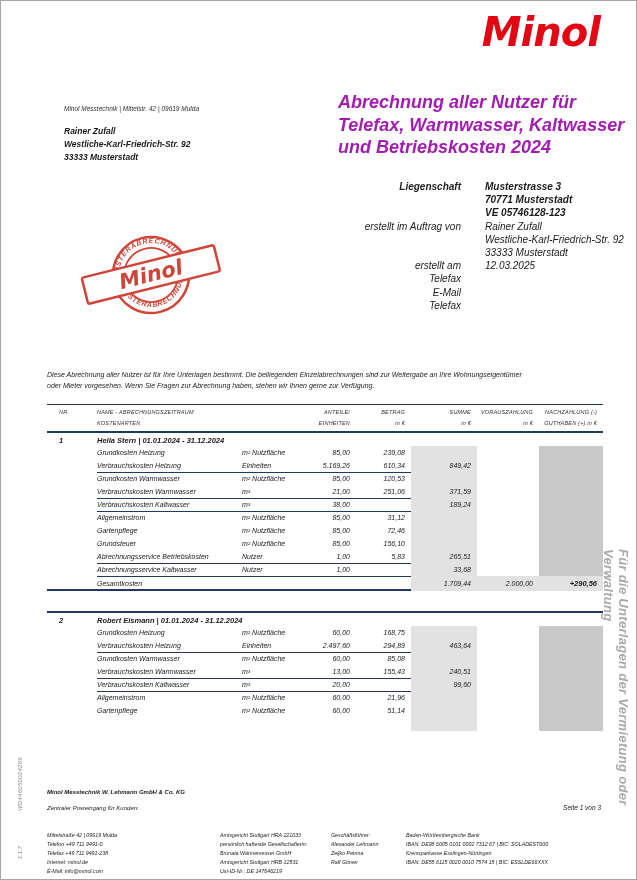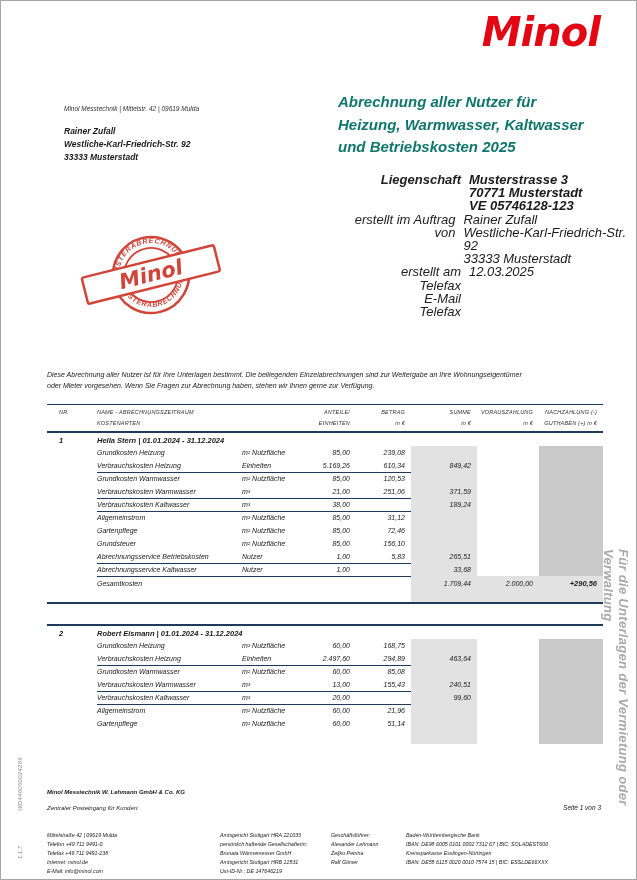--- a/index.html
+++ b/index.html
@@ -10,46 +10,46 @@
   body{background:#fff;font-family:"Liberation Sans",sans-serif;color:#1a1a1a;}
   .page{position:relative;width:637px;height:880px;background:#fff;border:1px solid #a6a6a6;overflow:hidden;font-style:italic;}
 
   .logo{position:absolute;top:8px;right:36px;font-size:40px;font-weight:800;letter-spacing:-1px;color:var(--red);font-family:"DejaVu Sans",sans-serif;}
 
   .sender{position:absolute;left:63px;top:104px;font-size:6.5px;color:#333;}
   .recipient{position:absolute;left:63px;top:124px;font-size:8.5px;font-weight:bold;line-height:13px;}
 
   .stamp{position:absolute;left:72px;top:218px;opacity:.95;}
 
-  .title{position:absolute;left:337px;top:90px;font-size:15px;font-weight:bold;line-height:22.5px;color:#0f766e;}
-
-  .info{position:absolute;left:337px;top:172px;font-size:13px;line-height:13.2px;}
+  .title{position:absolute;left:337px;top:90px;font-size:18px;font-weight:bold;line-height:22.5px;color:#a21caf;}
+
+  .info{position:absolute;left:337px;top:179px;font-size:10px;line-height:13.2px;}
   .info-row{display:flex;}
   .info-label{width:123px;text-align:right;color:#222;}
-  .info-values{margin-left:8px;}
+  .info-values{margin-left:24px;}
   .b{font-weight:bold;}
 
   .intro{position:absolute;left:46px;top:368px;width:556px;font-size:7px;line-height:11px;color:#222;}
 
   .tablewrap{position:absolute;left:46px;top:403px;width:556px;}
   .hrow,.row{display:grid;grid-template-columns:50px 145px 77px 37px 55px 66px 62px 64px;}
   .thead{border-top:1px solid var(--navy);padding:2px 0 2px;}
   .hc{font-size:5.5px;line-height:11px;color:#333;letter-spacing:.2px;}
   .span-ant{grid-column:3/5;}
   .r{text-align:right;padding-right:6px;}
   .c-nr{padding-left:12px;}
   .row{height:13px;line-height:13px;font-size:7px;}
   .row.group{height:15px;line-height:15px;font-weight:bold;font-size:7.5px;border-top:2px solid var(--navy);}
   .row.group .c-title{grid-column:2/9;}
   .row.data .c-sum{background:var(--bandL);}
   .row.data .c-nach,.row.filler .c-nach{background:var(--bandD);}
   .row.filler .c-sum{background:var(--bandL);}
   .row.filler{height:14px;}
   .row.sep .c-name,.row.sep .c-unit,.row.sep .c-ant,.row.sep .c-bet,.row.sep .c-sum{border-bottom:1px solid var(--navy);}
-  .row.total{height:28px;line-height:15px;border-bottom:2px solid var(--navy);}
+  .row.total{height:15px;line-height:15px;border-bottom:2px solid var(--navy);}
   .row.total .c-sum,.row.total .c-vor,.row.total .c-nach{background:var(--bandL);}
   .row.total .c-nach{font-weight:bold;font-size:7.5px;}
   .block + .block{margin-top:20px;}
 
   .footer-company{position:absolute;left:46px;top:788px;font-size:6px;font-weight:bold;}
   .footer-customer{position:absolute;left:46px;top:804px;font-size:6px;}
   .footer-page{position:absolute;right:35px;top:803px;font-size:6.5px;}
   .fcols{position:absolute;left:46px;top:830px;width:556px;display:flex;font-size:5.3px;line-height:9px;color:#222;}
   .fcol0{width:173px;}.fcol1{width:111px;}.fcol2{width:75px;}.fcol3{flex:1;}
 
@@ -85,22 +85,22 @@
       <text font-size="7" font-weight="bold" letter-spacing="0.8" fill="#cf3a2e" font-family="Liberation Sans, sans-serif">
         <textPath href="#arcBot" startOffset="50%" text-anchor="middle">MUSTERABRECHNUNG</textPath>
       </text>
       <rect x="10" y="42" width="136" height="27" rx="2" fill="#ffffff" stroke="#cf3a2e" stroke-width="2.5"></rect>
       <text x="78" y="62.5" text-anchor="middle" font-size="21" font-weight="800" fill="#cf3a2e" font-family="DejaVu Sans, sans-serif">Minol</text>
     </g>
   </svg>
 
   <div class="title" id="title">
       <div>Abrechnung aller Nutzer für</div>
-      <div>Heizung, Warmwasser, Kaltwasser</div>
-      <div>und Betriebskosten 2025</div>
+      <div>Telefax, Warmwasser, Kaltwasser</div>
+      <div>und Betriebskosten 2024</div>
     </div>
 
   <div class="info" id="info">
       <div class="info-row">
         <div class="info-label b">Liegenschaft</div>
         <div class="info-values">
           <div class="info-value b">Musterstrasse 3</div>
           <div class="info-value b">70771 Musterstadt</div>
           <div class="info-value b">VE 05746128-123</div>
         </div>

